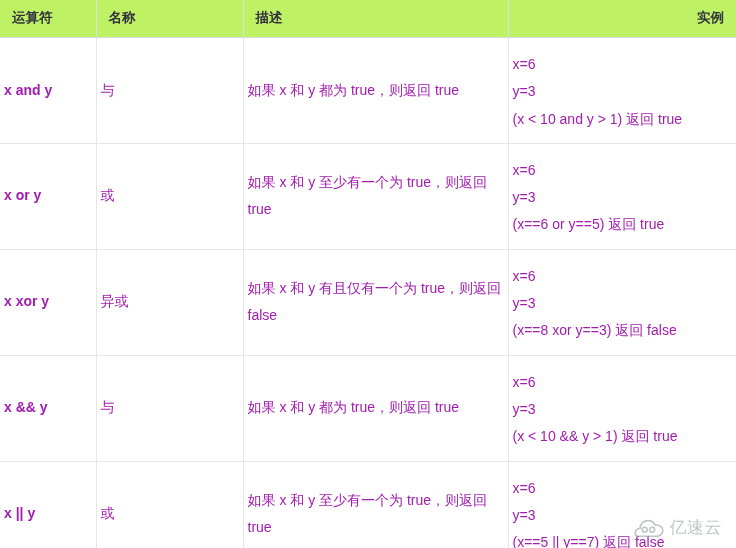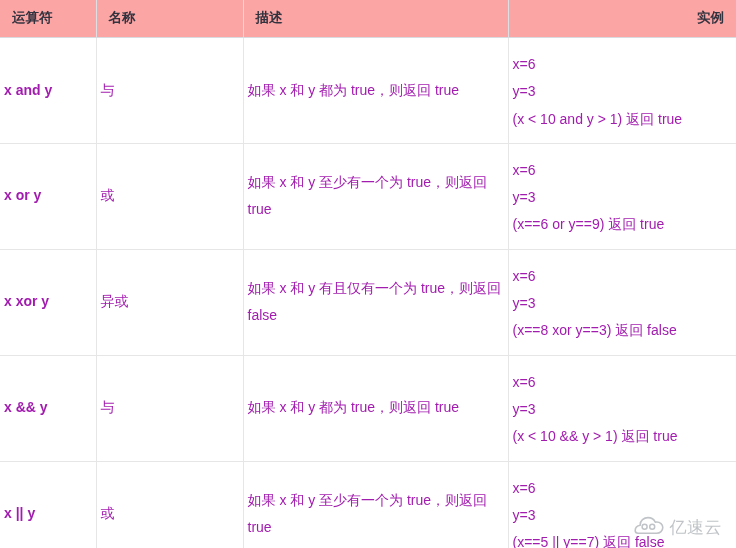--- a/index.html
+++ b/index.html
@@ -22,21 +22,21 @@
     table-layout: fixed;
     font-size: 13.5px;
   }
 
   table.op-table col.c1 { width: 96px; }
   table.op-table col.c2 { width: 147px; }
   table.op-table col.c3 { width: 265px; }
   table.op-table col.c4 { width: 228px; }
 
   thead th {
-    background: #fca5a5;
+    background: #bef264;
     color: #33333f;
     font-weight: bold;
     font-size: 13.5px;
     text-align: left;
     padding: 9px 12px 10px 12px;
     height: 13px;
     border-right: 1px solid #dcdfe3;
     border-bottom: 1px solid #d8dbe0;
     vertical-align: middle;
     white-space: nowrap;
@@ -69,21 +69,21 @@
   td.cell-example .ex-line {
     display: block;
     white-space: nowrap;
   }
 
   .watermark {
     position: absolute;
     right: 14px;
     bottom: 9px;
     display: flex;
-    align-items: flex-start;
+    align-items: flex-end;
     gap: 5px;
     opacity: 0.62;
     pointer-events: none;
     user-select: none;
   }
   .watermark .wm-text {
     font-size: 17px;
     color: #9aa0a6;
     letter-spacing: 0.5px;
     font-family: "DejaVu Sans", "Liberation Sans", sans-serif;
@@ -121,21 +121,21 @@
       </td>
     </tr>
 
     <tr>
       <td class="cell-operator">x or y</td>
       <td class="cell-name">或</td>
       <td class="cell-desc">如果 x 和 y 至少有一个为 true，则返回 true</td>
       <td class="cell-example">
         <span class="ex-line">x=6</span>
         <span class="ex-line">y=3</span>
-        <span class="ex-line">(x==6 or y==9) 返回 true</span>
+        <span class="ex-line">(x==6 or y==5) 返回 true</span>
       </td>
     </tr>
 
     <tr>
       <td class="cell-operator">x xor y</td>
       <td class="cell-name">异或</td>
       <td class="cell-desc">如果 x 和 y 有且仅有一个为 true，则返回 false</td>
       <td class="cell-example">
         <span class="ex-line">x=6</span>
         <span class="ex-line">y=3</span>

